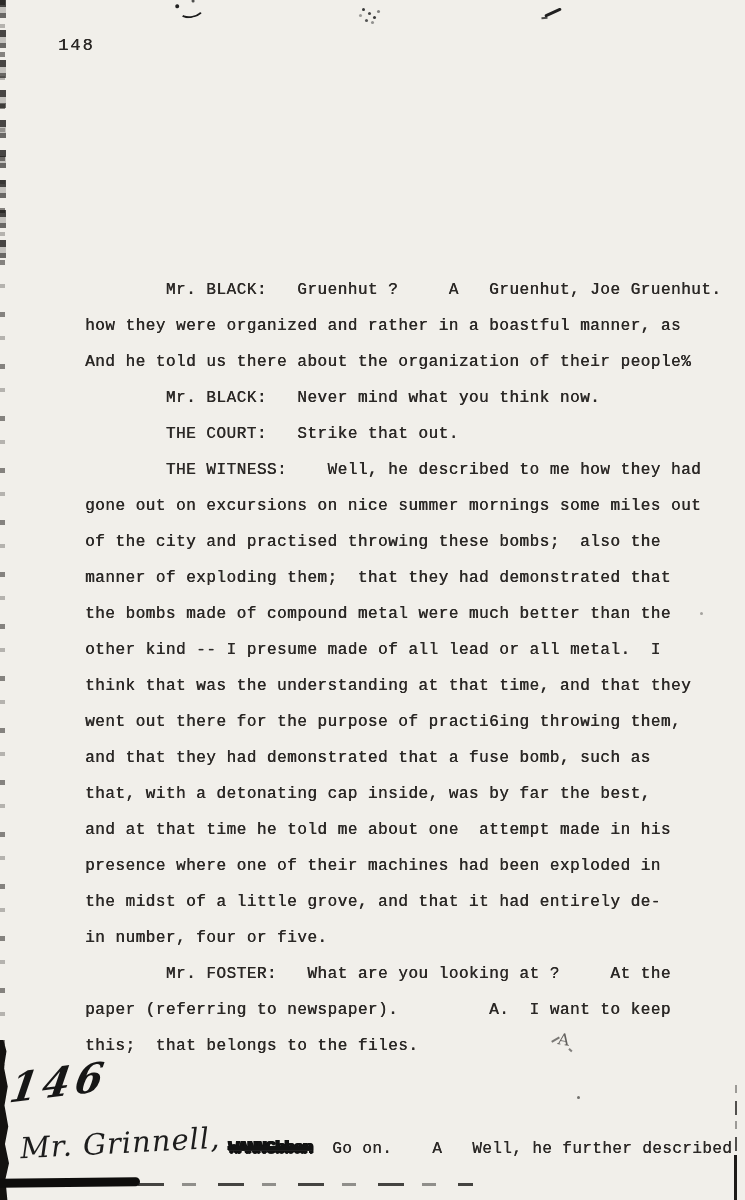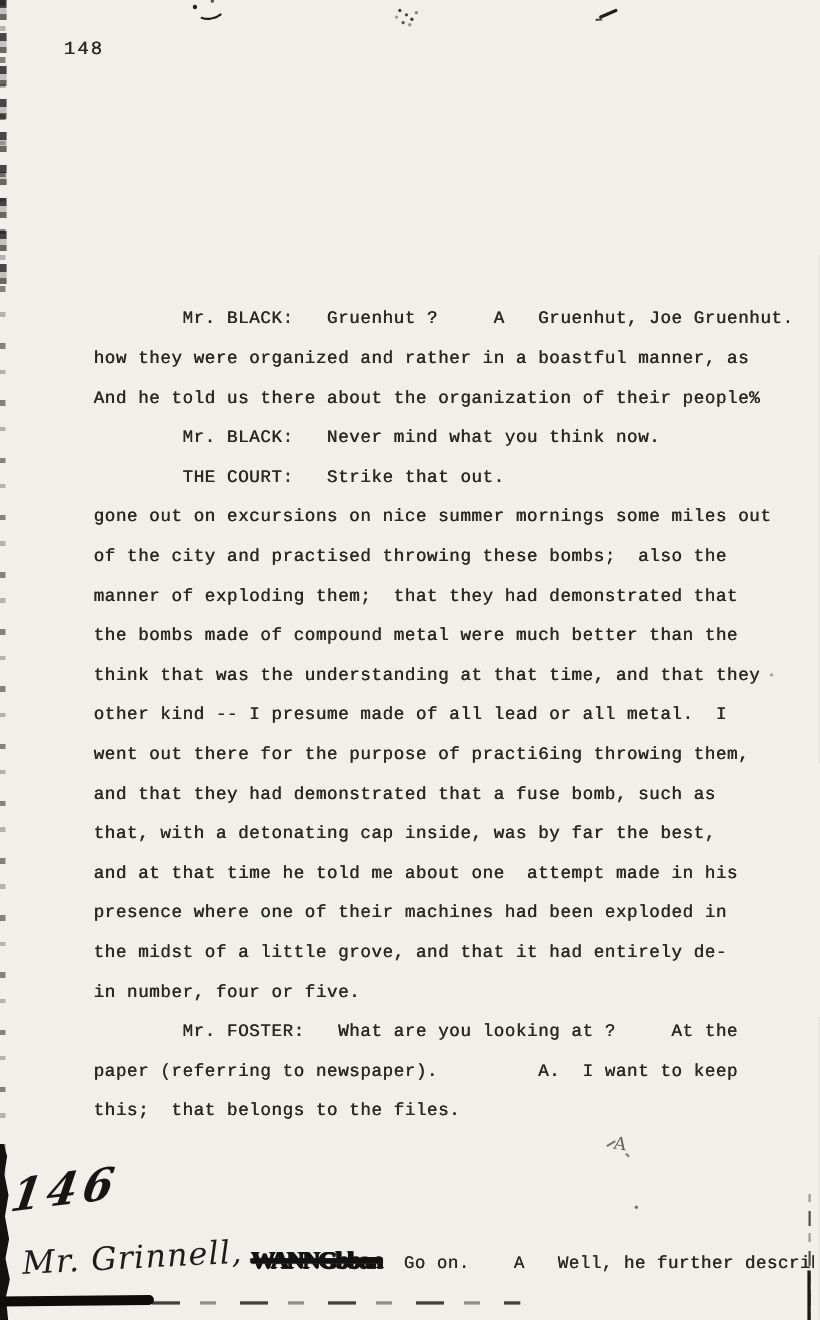--- a/index.html
+++ b/index.html
@@ -57,22 +57,22 @@
     width:720px; display:flex; align-items:baseline;
     white-space:nowrap; overflow:hidden;
   }
   .hand-name {
     font-family:"DejaVu Serif", serif;
     font-style:italic; font-size:29px; letter-spacing:1px;
     color:#1d1d1d; transform:rotate(-3deg);
   }
   .struck {
     margin-left:8px;
-    font-family:Liberation Serif, serif;
-    font-weight:bold; font-size:22px; letter-spacing:-1.5px;
+    font-family:Liberation Mono, monospace;
+    font-weight:bold; font-size:18px; letter-spacing:-1.5px;
     color:#121212;
     text-decoration:line-through;
     text-decoration-thickness:4px;
     text-shadow:1px 0 0 #111, -1px 0 0 #111, 0 1px 0 #222;
   }
   .closing-typed {
     white-space:pre; font-size:16px; letter-spacing:0.4px;
     text-shadow:0.4px 0 0 currentColor;
   }
   
@@ -162,26 +162,27 @@
   <div class="smudge-slash"></div>
 
   <div class="typed-page-number">148</div>
 
   <div class="transcript" id="transcript-body">
       <div class="tline">        Mr. BLACK:   Gruenhut ?     A   Gruenhut, Joe Gruenhut.</div>
       <div class="tline">how they were organized and rather in a boastful manner, as</div>
       <div class="tline">And he told us there about the organization of their people%</div>
       <div class="tline">        Mr. BLACK:   Never mind what you think now.</div>
       <div class="tline">        THE COURT:   Strike that out.</div>
+      <div class="tline">        THE WITNESS:    Well, he described to me how they had</div>
       <div class="tline">gone out on excursions on nice summer mornings some miles out</div>
       <div class="tline">of the city and practised throwing these bombs;  also the</div>
       <div class="tline">manner of exploding them;  that they had demonstrated that</div>
       <div class="tline">the bombs made of compound metal were much better than the</div>
+      <div class="tline">other kind -- I presume made of all lead or all metal.  I</div>
       <div class="tline">think that was the understanding at that time, and that they</div>
-      <div class="tline">other kind -- I presume made of all lead or all metal.  I</div>
       <div class="tline">went out there for the purpose of practi6ing throwing them,</div>
       <div class="tline">and that they had demonstrated that a fuse bomb, such as</div>
       <div class="tline">that, with a detonating cap inside, was by far the best,</div>
       <div class="tline">and at that time he told me about one  attempt made in his</div>
       <div class="tline">presence where one of their machines had been exploded in</div>
       <div class="tline">the midst of a little grove, and that it had entirely de-</div>
       <div class="tline">in number, four or five.</div>
       <div class="tline">        Mr. FOSTER:   What are you looking at ?     At the</div>
       <div class="tline">paper (referring to newspaper).         A.  I want to keep</div>
       <div class="tline">this;  that belongs to the files.</div>

